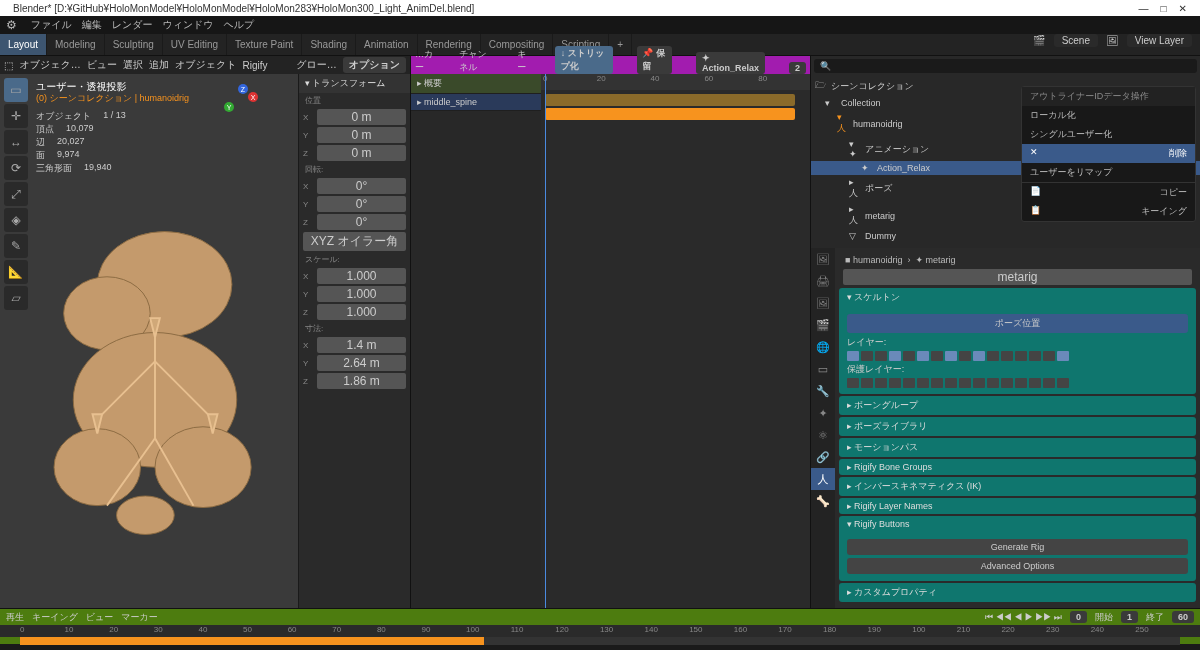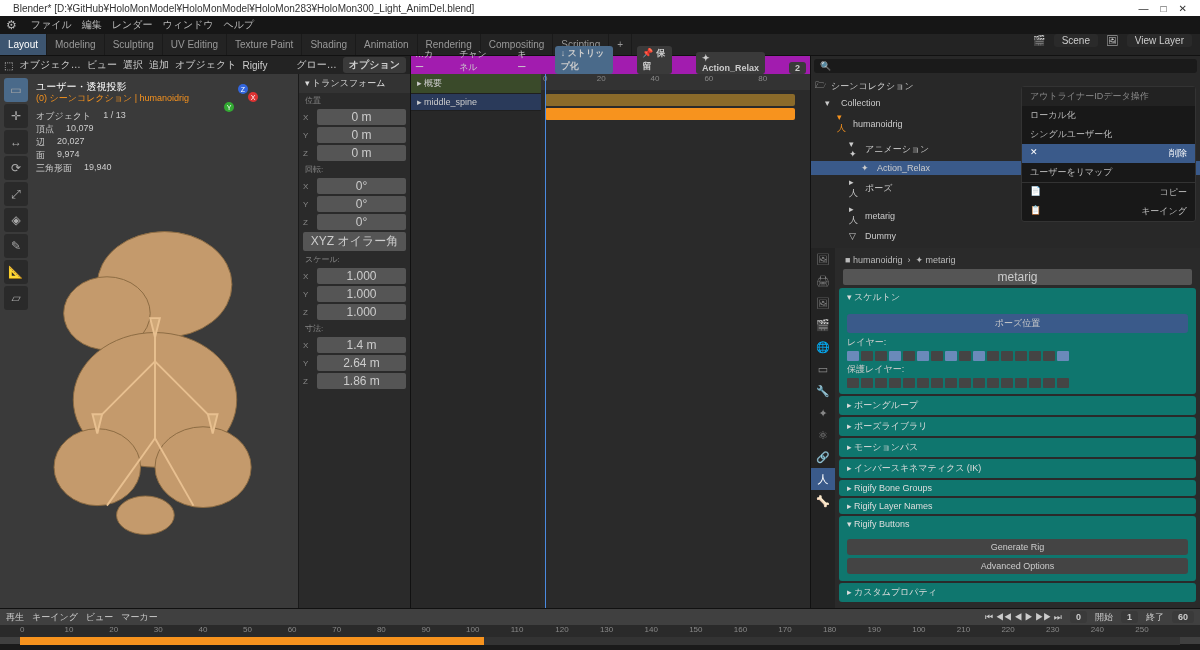--- a/index.html
+++ b/index.html
@@ -70,21 +70,21 @@
 .ptab.active { background: #3a5a8a; color: #fff; }
 .props-body { flex: 1; padding: 4px; font-size: 9px; overflow: hidden; }
 .breadcrumb { padding: 3px 6px; color: #bbb; }
 .panel { background: #0f766e; margin: 2px 0; border-radius: 3px; }
 .panel-head { padding: 3px 8px; color: #ddd; cursor: pointer; }
 .panel-body { padding: 4px 8px; }
 .layerbox { display: flex; gap: 2px; margin: 2px 0; }
 .layer { width: 12px; height: 10px; background: #444; border-radius: 1px; }
 .layer.on { background: #6a8aba; }
 .btn-wide { background: #444; padding: 3px; text-align: center; margin: 3px 0; border-radius: 3px; }
-.timeline { height: 36px; background: #404040; border-top: 1px solid #111; }
+.timeline { height: 36px; background: #4d7c0f; border-top: 1px solid #111; }
 .tl-head { height: 16px; display: flex; align-items: center; padding: 0 6px; gap: 8px; font-size: 9px; }
 .tl-ruler { height: 12px; background: #2a2a2a; display: flex; font-size: 8px; color: #888; padding: 0 20px; }
 .tl-ruler span { flex: 1; }
 .tl-bar { height: 8px; background: #333; position: relative; margin: 0 20px; }
 .tl-range { position: absolute; left: 0; width: 40%; height: 100%; background: #f7931e; }
 svg.dino { width: 100%; height: 100%; }
 </style>
 </head>
 <body>
 
@@ -414,24 +414,24 @@
         <div class="panel">
             <div class="panel-head">▸ <span>ボーングループ</span></div>
           </div>
         <div class="panel">
             <div class="panel-head">▸ <span>ポーズライブラリ</span></div>
           </div>
         <div class="panel">
             <div class="panel-head">▸ <span>モーションパス</span></div>
           </div>
         <div class="panel">
+            <div class="panel-head">▸ <span>Rigify Bone Groups</span></div>
+          </div>
+        <div class="panel">
             <div class="panel-head">▸ <span>インバースキネマティクス (IK)</span></div>
-          </div>
-        <div class="panel">
-            <div class="panel-head">▸ <span>Rigify Bone Groups</span></div>
           </div>
         <div class="panel">
             <div class="panel-head">▸ <span>Rigify Layer Names</span></div>
           </div>
         <div class="panel">
             <div class="panel-head">▾ <span>Rigify Buttons</span></div>
           <div class="panel-body">
             <div class="btn-wide">Generate Rig</div>
             <div class="btn-wide">Advanced Options</div>
           </div>

